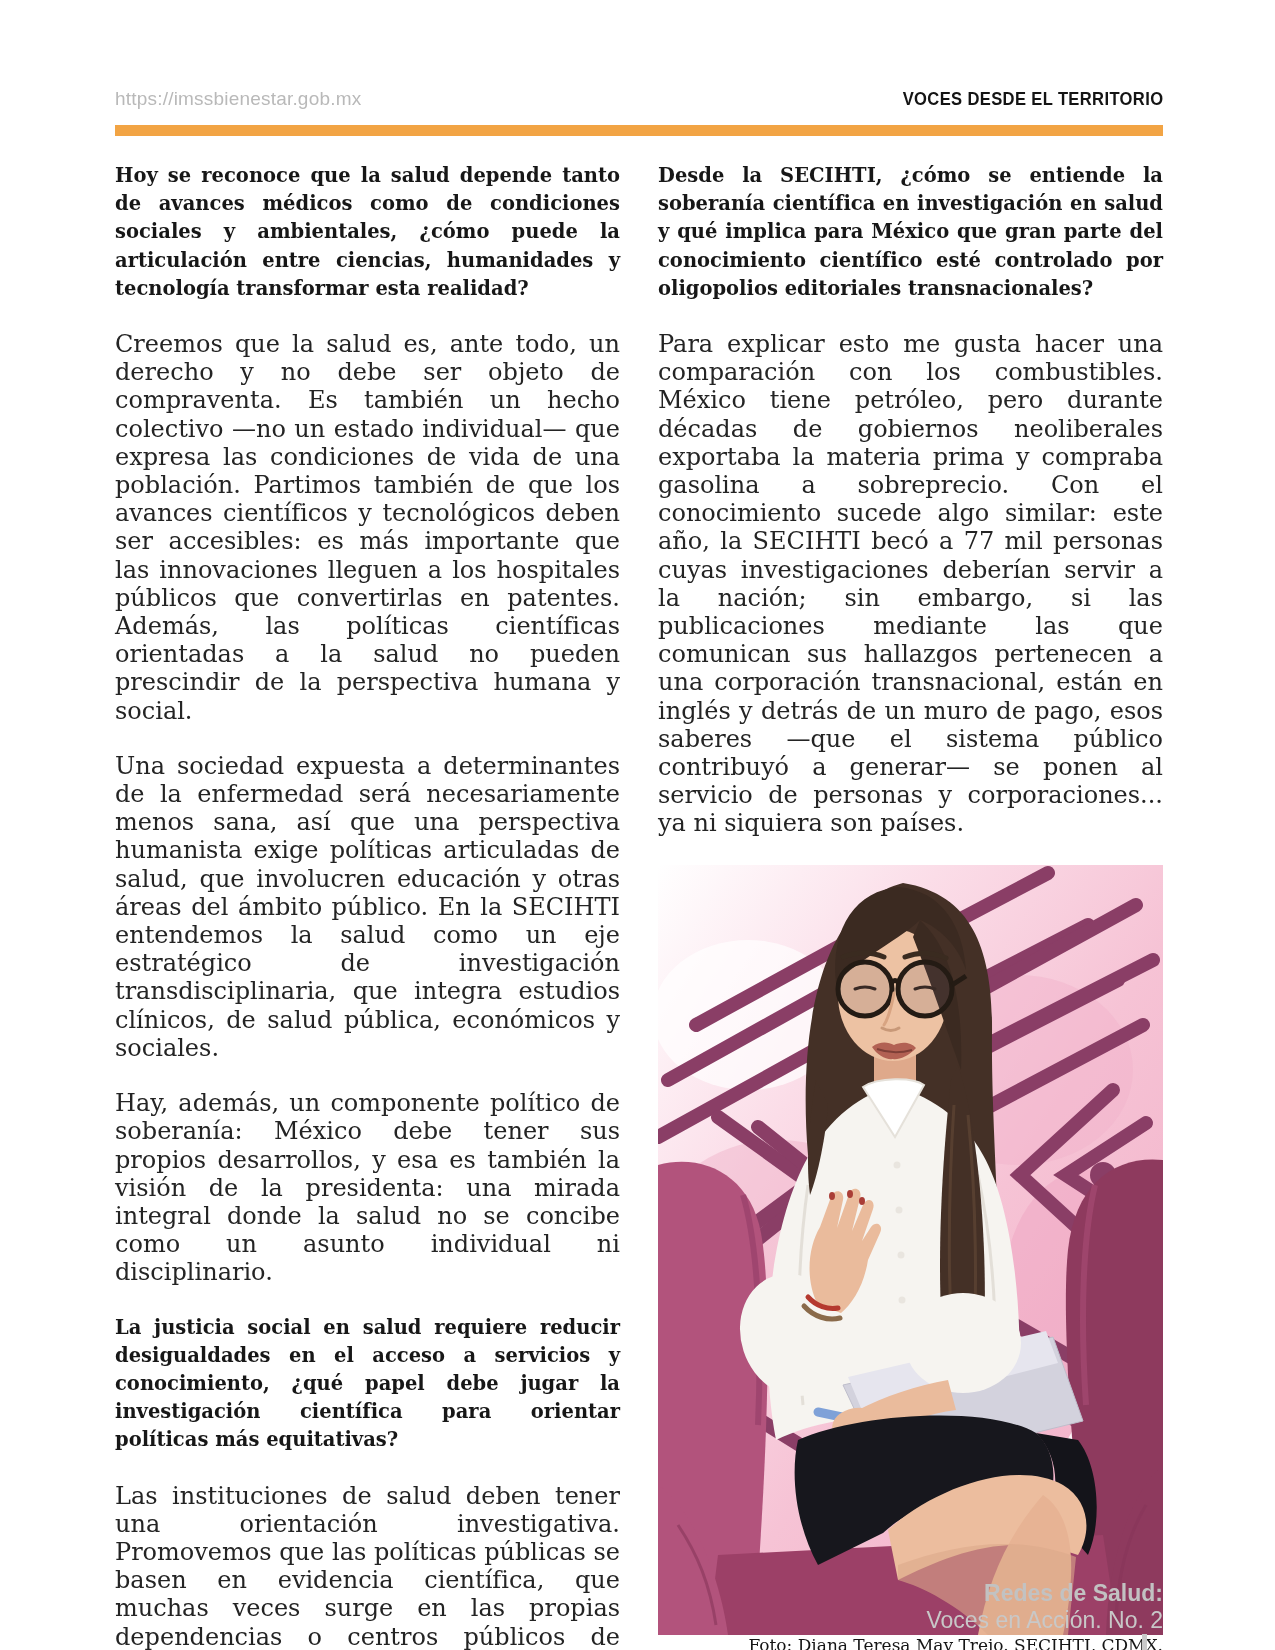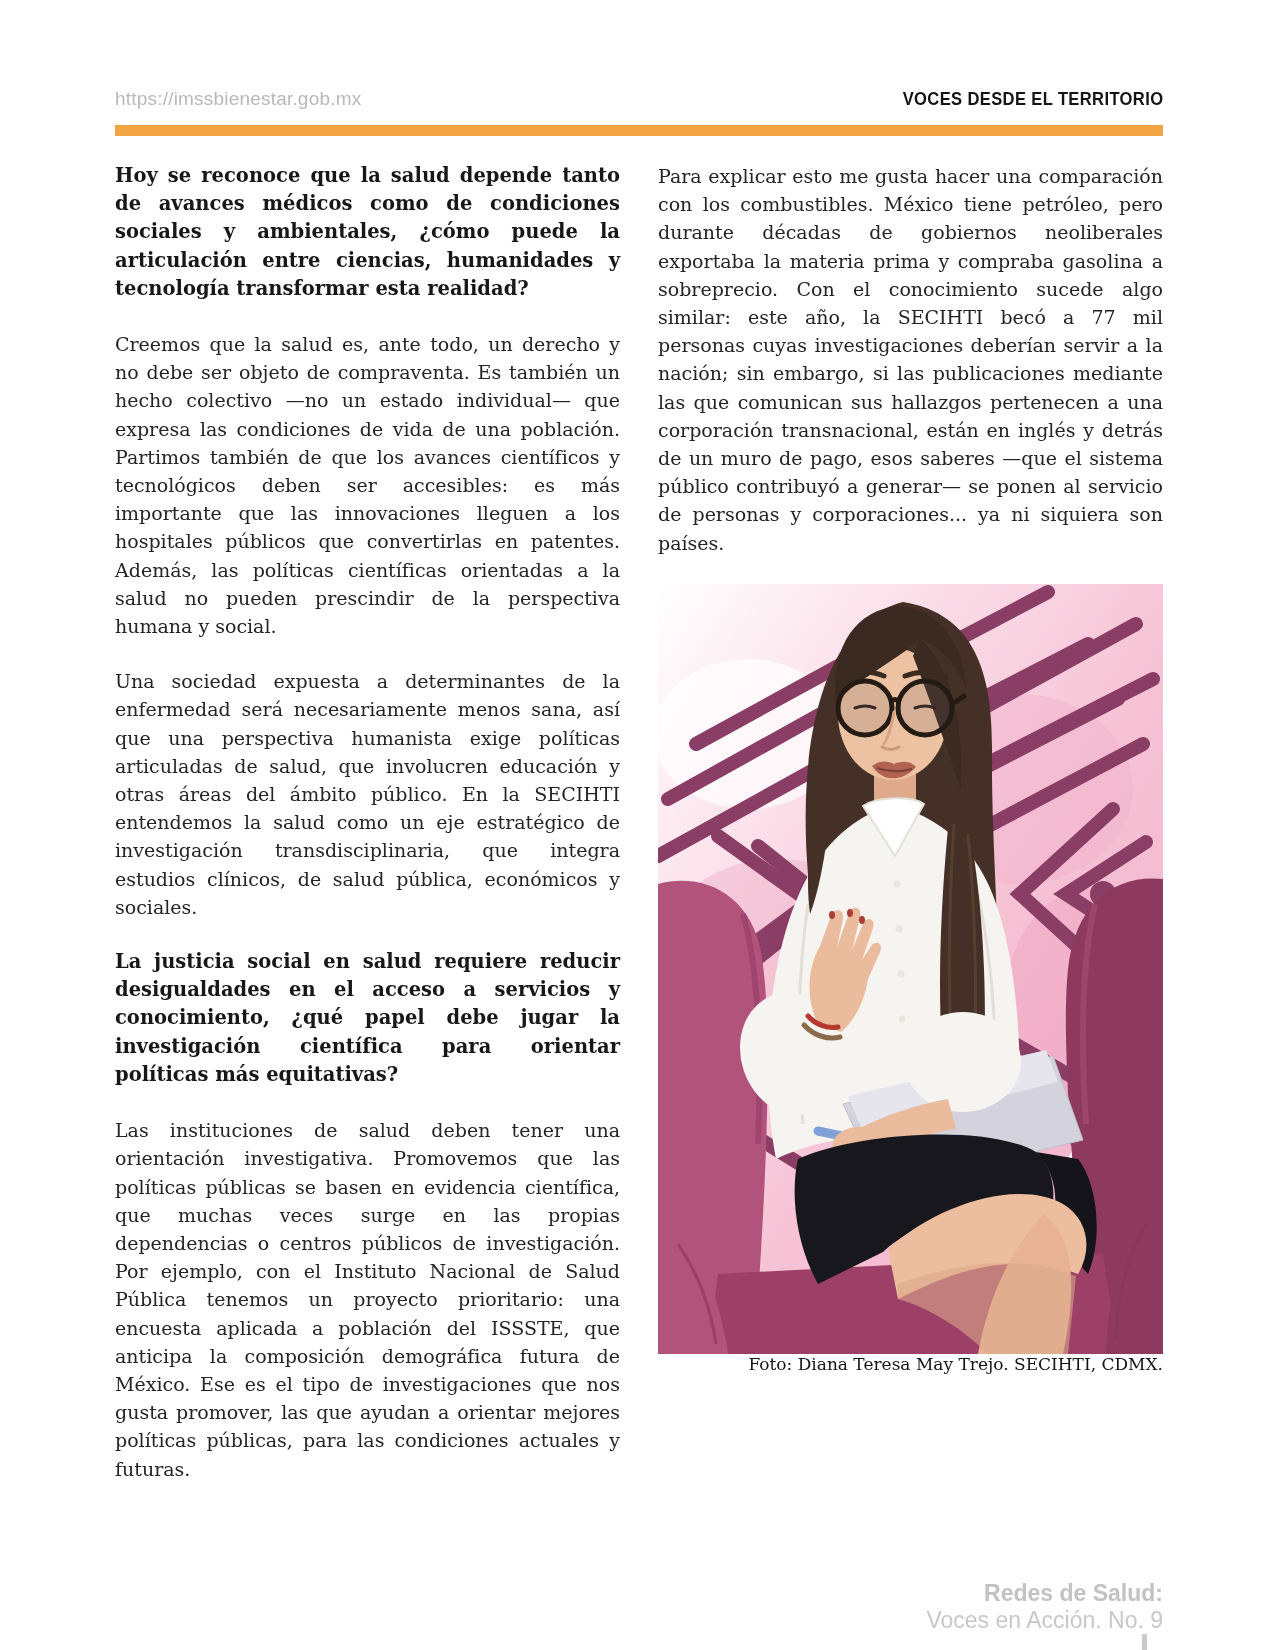--- a/index.html
+++ b/index.html
@@ -24,21 +24,21 @@
   }
   .rule{height:11px;background:var(--accent_orange);margin:15px 112px 0 115px;}
   
   .cols{
     display:flex;gap:38px;
     padding:26px 112px 0 115px;
   }
   .col{width:505px;}
   .col p{
     margin:0 0 27px 0;
-    font-size:19px;line-height:28.2px;
+    font-size:24px;line-height:28.2px;
     text-align:justify;color:var(--text_dark);
     hyphens:auto;-webkit-hyphens:auto;
   }
   .col p.question{
     font-weight:700;
     font-size:19.5px;color:#171717;
   }
   
   figure{margin:6px 0 0 0;}
   .photo-frame{width:505px;height:770px;display:block;}
@@ -69,25 +69,27 @@
     <span class="hdr-section">VOCES DESDE EL TERRITORIO</span>
   </header>
   <div class="rule"></div>
 
   <main class="cols">
 
     <section class="col">
       <p class="question">Hoy se reconoce que la salud depende tanto de avances médicos como de condiciones sociales y ambientales, ¿cómo puede la articulación entre ciencias, humanidades y tecnología transformar esta realidad?</p>
       <p>Creemos que la salud es, ante todo, un derecho y no debe ser objeto de compraventa. Es también un hecho colectivo —no un estado individual— que expresa las condiciones de vida de una población. Partimos también de que los avances científicos y tecnológicos deben ser accesibles: es más importante que las innovaciones lleguen a los hospitales públicos que convertirlas en patentes. Además, las políticas científicas orientadas a la salud no pueden prescindir de la perspectiva humana y social.</p>
       <p>Una sociedad expuesta a determinantes de la enfermedad será necesariamente menos sana, así que una perspectiva humanista exige políticas articuladas de salud, que involucren educación y otras áreas del ámbito público. En la SECIHTI entendemos la salud como un eje estratégico de investigación transdisciplinaria, que integra estudios clínicos, de salud pública, económicos y sociales.</p>
+      <p>Hay, además, un componente político de soberanía: México debe tener sus propios desarrollos, y esa es también la visión de la presidenta: una mirada integral donde la salud no se concibe como un asunto individual ni disciplinario.</p>
       <p class="question">La justicia social en salud requiere reducir desigualdades en el acceso a servicios y conocimiento, ¿qué papel debe jugar la investigación científica para orientar políticas más equitativas?</p>
       <p>Las instituciones de salud deben tener una orientación investigativa. Promovemos que las políticas públicas se basen en evidencia científica, que muchas veces surge en las propias dependencias o centros públicos de investigación. Por ejemplo, con el Instituto Nacional de Salud Pública tenemos un proyecto prioritario: una encuesta aplicada a población del ISSSTE, que anticipa la composición demográfica futura de México. Ese es el tipo de investigaciones que nos gusta promover, las que ayudan a orientar mejores políticas públicas, para las condiciones actuales y futuras.</p>
     </section>
 
     <section class="col">
+      <p class="question">Desde la SECIHTI, ¿cómo se entiende la soberanía científica en investigación en salud y qué implica para México que gran parte del conocimiento científico esté controlado por oligopolios editoriales transnacionales?</p>
       <p>Para explicar esto me gusta hacer una comparación con los combustibles. México tiene petróleo, pero durante décadas de gobiernos neoliberales exportaba la materia prima y compraba gasolina a sobreprecio. Con el conocimiento sucede algo similar: este año, la SECIHTI becó a 77 mil personas cuyas investigaciones deberían servir a la nación; sin embargo, si las publicaciones mediante las que comunican sus hallazgos pertenecen a una corporación transnacional, están en inglés y detrás de un muro de pago, esos saberes —que el sistema público contribuyó a generar— se ponen al servicio de personas y corporaciones... ya ni siquiera son países.</p>
 
       <figure>
         <svg class="photo-frame" viewBox="0 0 505 770" preserveAspectRatio="none">
           <defs>
             <linearGradient id="wash" x1="0" y1="0" x2="1" y2="1">
               <stop offset="0" stop-color="#ffffff"></stop>
               <stop offset="0.28" stop-color="#fbdde8"></stop>
               <stop offset="0.55" stop-color="#f6c3d5"></stop>
               <stop offset="0.8" stop-color="#f3b6cc"></stop>
@@ -204,18 +206,18 @@
             <path d="M20,660 C40,690 52,720 58,760 M488,640 C470,670 460,710 458,755" stroke="#87365a" stroke-width="3" fill="none" opacity=".6"></path>
           </g>
         </svg>
         <figcaption>Foto: Diana Teresa May Trejo. SECIHTI, CDMX.</figcaption>
       </figure>
     </section>
   </main>
 
   <footer class="ftr">
     <span class="jb">Redes de Salud:</span>
-    <span class="jr">Voces en Acción. No. 9</span>
+    <span class="jr">Voces en Acción. No. 2</span>
     <span class="sep"></span>
     <span class="pn">77</span>
   </footer>
 
 </div>
 
 </body></html>

